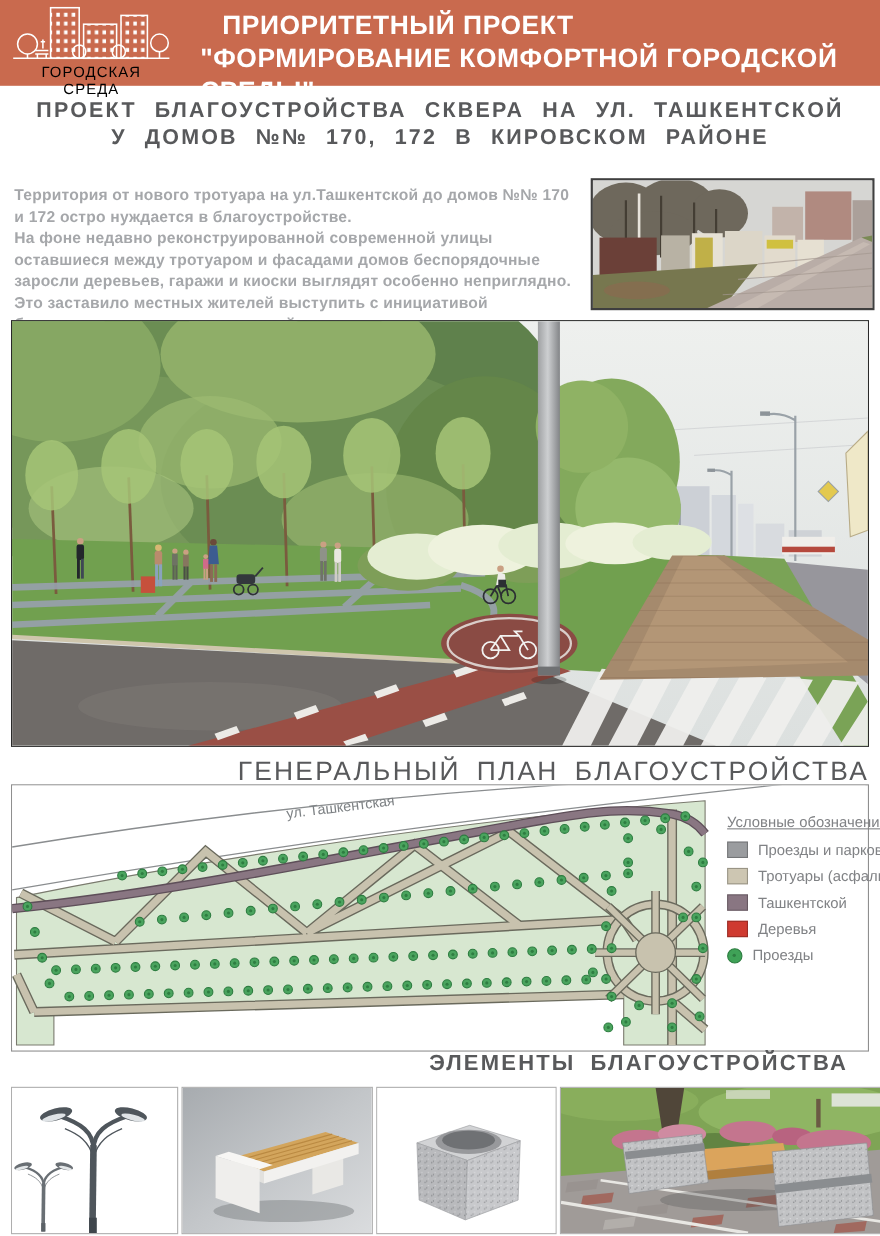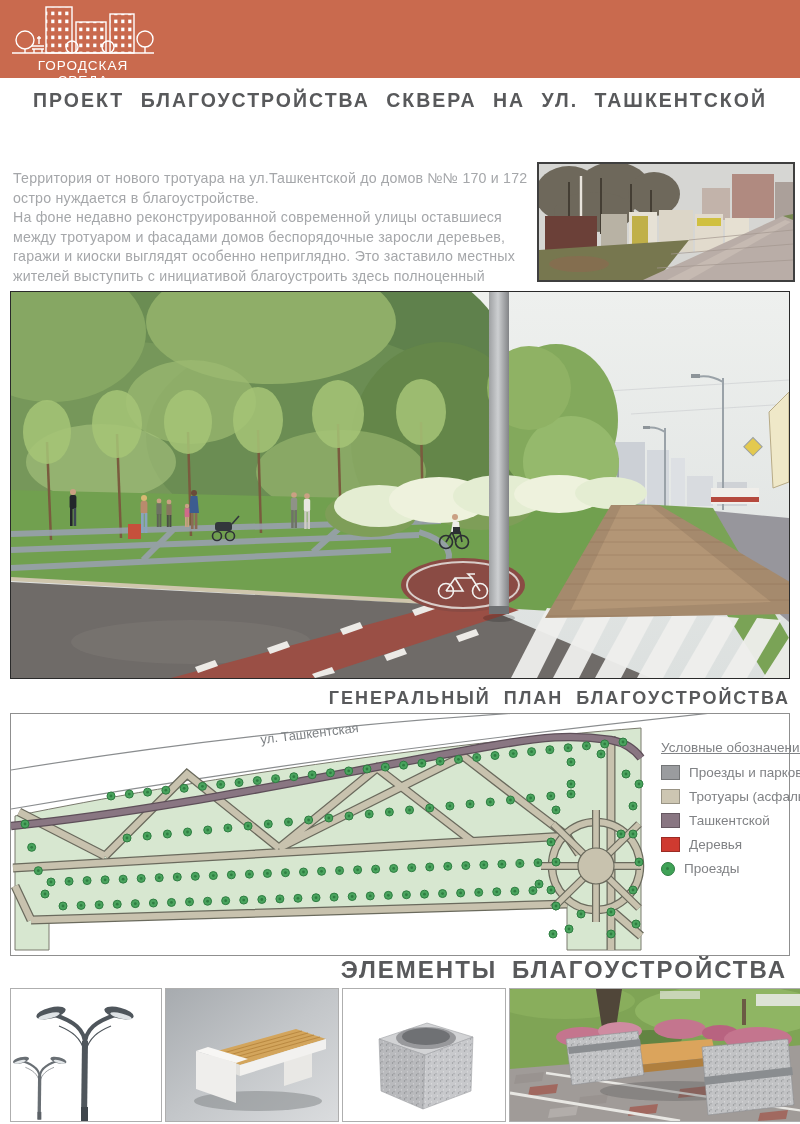--- a/index.html
+++ b/index.html
@@ -2,52 +2,52 @@
 <html><head>
 <meta charset="utf-8">
 <style>
   html,body{margin:0;padding:0;background:#ffffff;}
   .page{position:relative;width:800px;height:1124px;background:#fff;overflow:hidden;
         font-family:"Liberation Sans",sans-serif;}
   
   .header{position:absolute;left:0;top:0;width:800px;height:78px;background:#c96a4e;}
   .logo{position:absolute;left:8px;top:2px;width:150px;height:74px;}
   .logo svg{display:block;}
-  .logo-text{position:absolute;left:2px;top:56px;width:146px;text-align:center;color:#ffffff;
+  .logo-text{position:absolute;left:2px;top:56px;width:146px;text-align:center;color:#000000;
              font-size:13.5px;letter-spacing:1px;font-weight:400;}
   .header-title{position:absolute;left:182px;top:9px;color:#fff;font-weight:bold;line-height:30px;}
   .ht1{font-size:24px;letter-spacing:.5px;padding-left:20px;}
   .ht2{font-size:24px;letter-spacing:.5px;}
   
   .proj-title{position:absolute;left:0;top:88px;width:800px;text-align:center;color:#58595b;
               font-weight:bold;font-size:19.5px;line-height:25px;letter-spacing:2px;word-spacing:9px;}
   
   .intro-text{position:absolute;left:13px;top:169px;width:516px;color:#a5a7aa;font-size:14.2px;
-              line-height:19.5px;letter-spacing:.2px;}
+              line-height:19.5px;letter-spacing:.2px;font-weight:bold;}
   .intro-text p{margin:0;}
   .intro-photo{position:absolute;left:537px;top:162px;width:254px;height:116px;border:2px solid #3f3f3f;}
   
   .render{position:absolute;left:10px;top:291px;width:778px;height:386px;border:1px solid #2a2a2a;background:#e8eae8;}
   
   .caption-row{position:absolute;left:13px;top:688px;width:777px;height:24px;}
   .area-caption{position:absolute;left:0;top:3px;font-size:14px;color:#97999d;}
   .area-caption b{color:#4f5154;font-size:14.5px;letter-spacing:.5px;}
-  .genplan-heading{position:absolute;right:0;top:0;font-size:18px;font-weight:bold;color:#58595b;
+  .genplan-heading{position:absolute;right:0;top:0;font-size:24px;font-weight:normal;color:#58595b;
                    letter-spacing:2px;word-spacing:6px;}
   
   .plan{position:absolute;left:10px;top:713px;width:778px;height:241px;border:1px solid #8f8f8f;background:#fff;}
   .legend{position:absolute;left:650px;top:26px;width:126px;color:#808285;}
   .legend-title{font-size:13.5px;text-decoration:underline;margin-bottom:10px;white-space:nowrap;}
   .legend-row{display:flex;align-items:center;margin-bottom:9px;}
   .swatch{width:17px;height:13px;margin-right:9px;flex:0 0 auto;border:1px solid rgba(0,0,0,.25);}
   .swatch.round{width:12px;height:12px;border-radius:50%;border:1px solid #2e7d41;position:relative;}
   .swatch.round:after{content:"";position:absolute;left:4px;top:4px;width:3px;height:3px;border-radius:50%;background:#2e7d41;}
   .legend-label{font-size:13.5px;white-space:nowrap;}
   
-  .elements-heading{position:absolute;right:13px;top:956px;font-size:24px;font-weight:bold;color:#58595b;
+  .elements-heading{position:absolute;right:29px;top:956px;font-size:20px;font-weight:bold;color:#58595b;
                     letter-spacing:2px;word-spacing:6px;text-align:center;}
   .images-row{position:absolute;left:10px;top:988px;width:788px;height:134px;display:flex;gap:3px;}
   .img-box{border:1px solid #aeaeae;height:132px;background:#fff;}
   .img-box svg{display:block;}
 </style>
 </head>
 <body>
 
 <div class="page">
 
@@ -69,24 +69,29 @@
           <circle cx="137" cy="37" r="8"></circle>
             <path d="M137,45 V51"></path>
           <circle cx="64" cy="45" r="6"></circle>
             <circle cx="100" cy="45" r="6"></circle>
           <path d="M24,47 h12 M26,47 v4 M34,47 v4 M24,44 h12"></path>
           <path d="M31,34 v8 M29,36 h4"></path>
         </g>
       </svg>
       <div class="logo-text">ГОРОДСКАЯ СРЕДА</div>
     </div>
+    <div class="header-title">
+      <div class="ht1">ПРИОРИТЕТНЫЙ ПРОЕКТ</div>
+      <div class="ht2">"ФОРМИРОВАНИЕ КОМФОРТНОЙ ГОРОДСКОЙ СРЕДЫ"</div>
+    </div>
   </div>
 
   <div class="proj-title">
     <div>ПРОЕКТ БЛАГОУСТРОЙСТВА СКВЕРА НА УЛ. ТАШКЕНТСКОЙ</div>
+    <div>У ДОМОВ №№ 170, 172 В КИРОВСКОМ РАЙОНЕ</div>
   </div>
 
   <div class="intro-text">
     <p>Территория от нового тротуара на ул.Ташкентской до домов №№ 170 и 172 остро нуждается в благоустройстве.</p>
     <p>На фоне недавно реконструированной современной улицы оставшиеся между тротуаром и фасадами домов беспорядочные заросли деревьев, гаражи и киоски выглядят особенно неприглядно. Это заставило местных жителей выступить с инициативой благоустроить здесь полноценный сквер.</p>
   </div>
 
   <div class="intro-photo">
     <svg width="254" height="116" viewBox="0 0 254 116">
       <rect width="254" height="116" fill="#d6d6d3"></rect>

